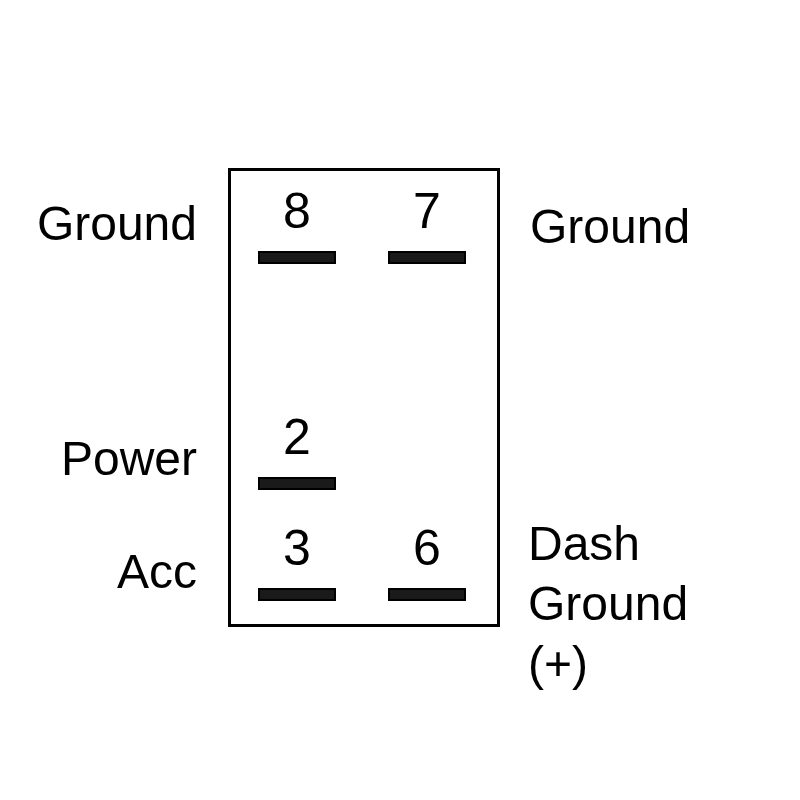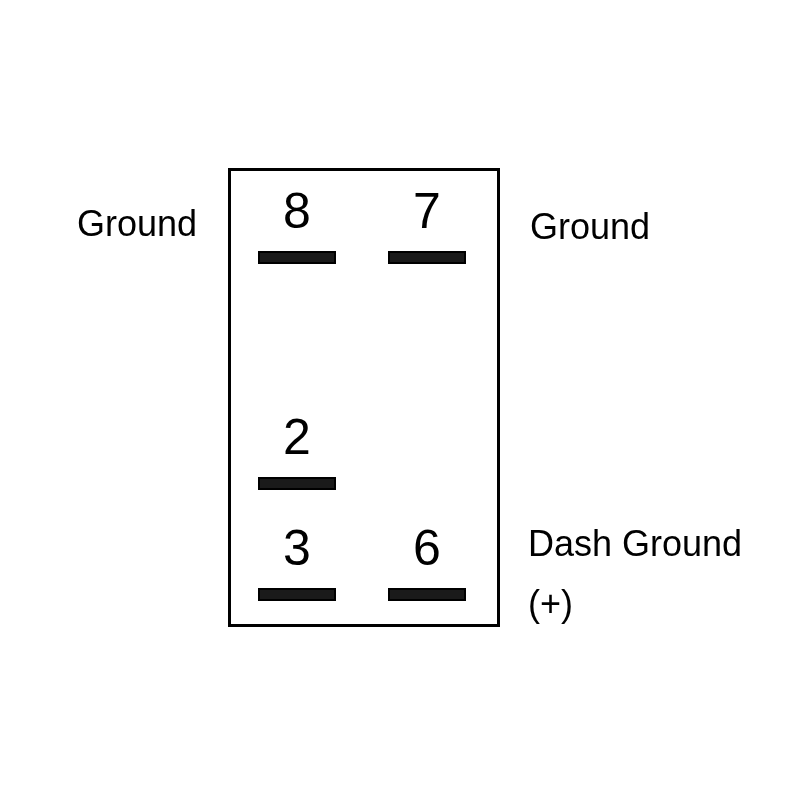--- a/index.html
+++ b/index.html
@@ -46,21 +46,21 @@
     border: 2px solid var(--line, #000000);
     box-sizing: border-box;
   }
   .t8 { left: 237px; top: 186px; }
   .t7 { left: 367px; top: 186px; }
   .t2 { left: 237px; top: 412px; }
   .t3 { left: 237px; top: 523px; }
   .t6 { left: 367px; top: 523px; }
   .label {
     position: absolute;
-    font-size: 36px;
+    font-size: 48px;
     line-height: 50px;
     color: var(--line, #000000);
     white-space: pre-line;
   }
   .label-left {
     left: 0;
     width: 197px;
     text-align: right;
   }
   .lbl-ground-left { top: 199px; }
@@ -80,21 +80,23 @@
 <body>
 
 <div class="canvas">
 
   <div class="switch-outline"></div>
 
   <div class="label label-left lbl-ground-left">Ground</div>
 
   <div class="label lbl-ground-right">Ground</div>
 
+  <div class="label label-left lbl-power">Power</div>
 
+  <div class="label label-left lbl-acc">Acc</div>
 
   <div class="label lbl-dash-light">Dash Ground
 (+)</div>
 
   <div class="terminal t8">
     <div class="terminal-number">8</div>
     <div class="terminal-bar"></div>
   </div>
 
   <div class="terminal t7">

